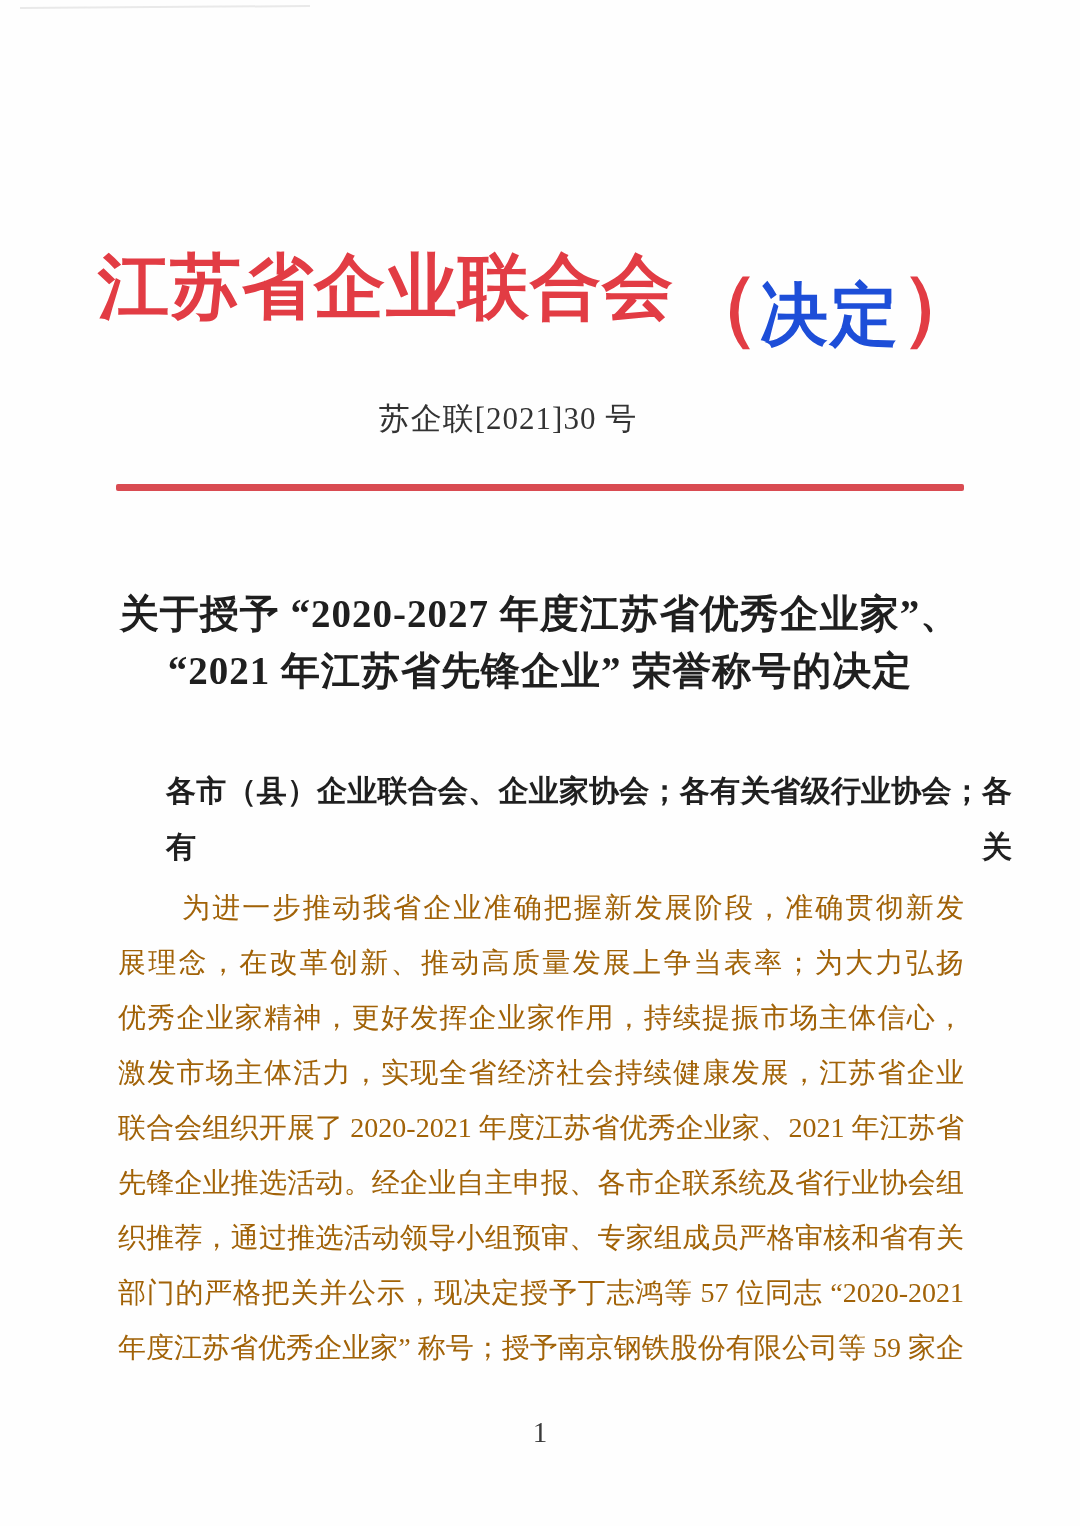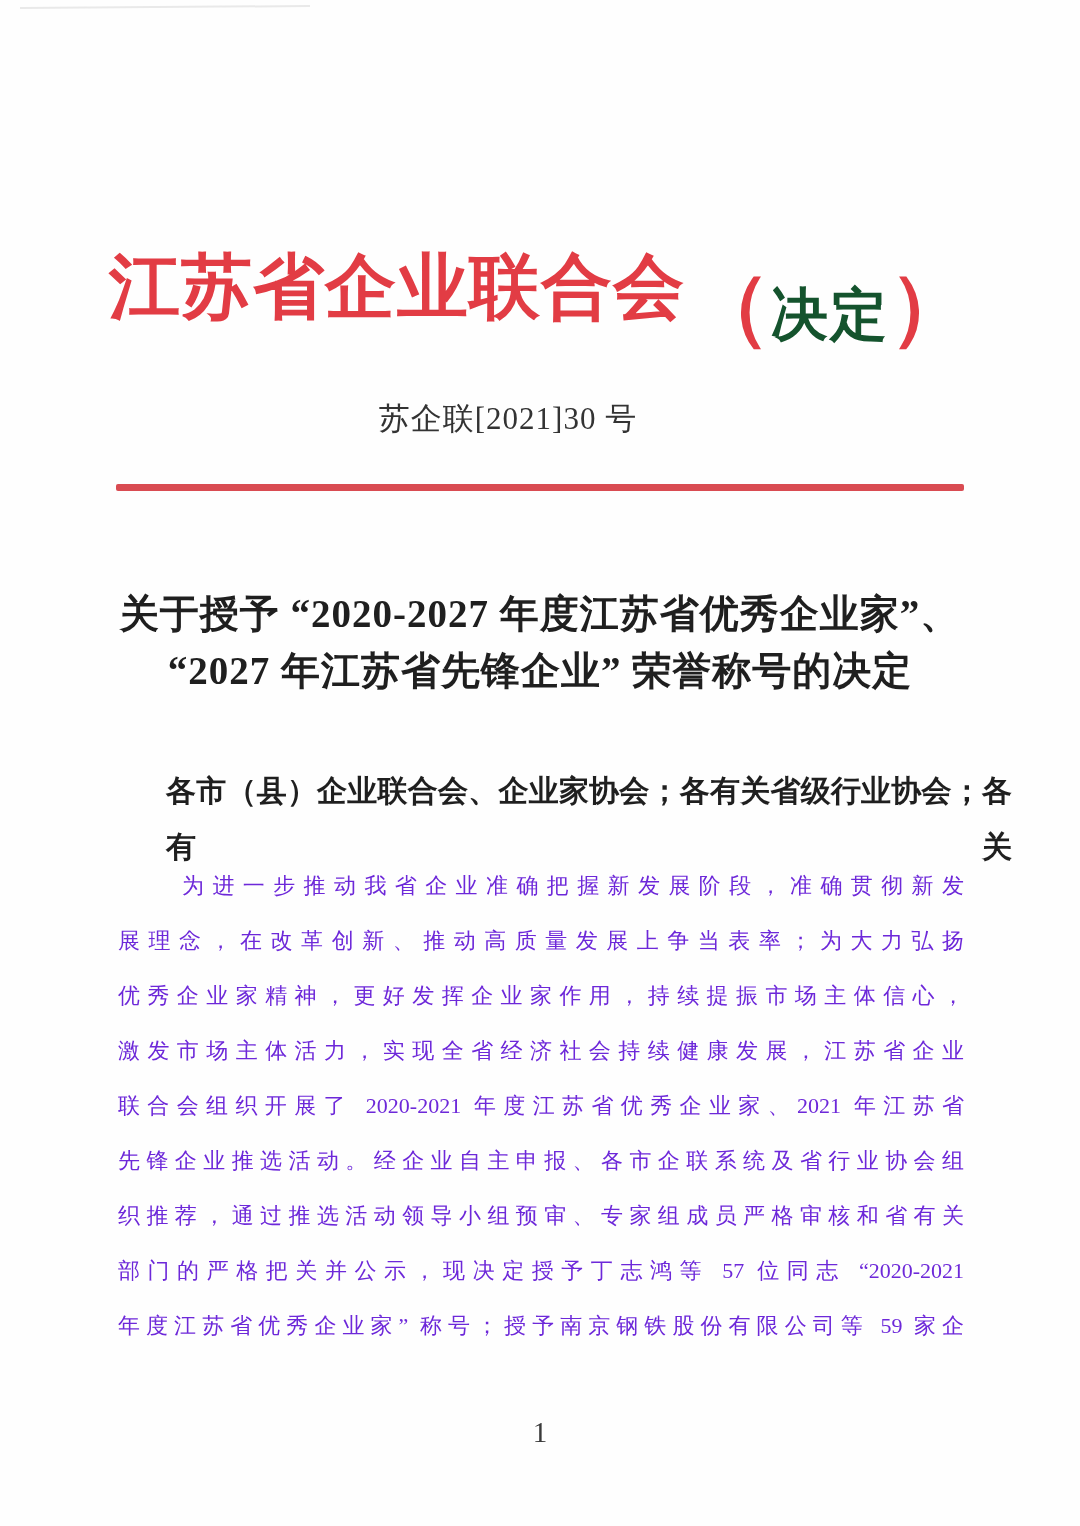--- a/index.html
+++ b/index.html
@@ -40,23 +40,23 @@
     letter-spacing: 1px;
   }
   .hdr-paren {
     font-size: 82px;
     font-weight: bold;
     color: #e23c44;
     vertical-align: middle;
   }
   .hdr-paren.open { margin-left: 4px; }
   .decision-label {
-    font-size: 57px;
+    font-size: 68px;
     font-weight: bold;
-    color: #14532d;
+    color: #1d4ed8;
     vertical-align: middle;
     letter-spacing: 2px;
     position: relative;
     top: 8px;
   }
   .doc-number {
     position: absolute;
     top: 398px;
     left: 0;
     width: 1016px;
@@ -96,25 +96,25 @@
     color: #1f1f1f;
     line-height: 56px;
     margin-left: 48px;
   }
   .salutation .sal-line1 {
     text-align: justify;
     text-align-last: justify;
   }
   .body-para {
     position: absolute;
-    top: 858px;
+    top: 880px;
     left: 118px;
     width: 846px;
-    font-size: 22px;
-    color: #6d28d9;
+    font-size: 28px;
+    color: #a16207;
     line-height: 55px;
   }
   .body-line {
     text-align: justify;
     text-align-last: justify;
     height: 55px;
     overflow: hidden;
   }
   .body-line.indent { text-indent: 64px; }
   .page-number {
@@ -137,21 +137,21 @@
   <div class="red-header">
     <span class="org-name">江苏省企业联合会</span><span class="hdr-paren open">（</span><span class="decision-label">决定</span><span class="hdr-paren">）</span>
   </div>
 
   <div class="doc-number">苏企联[2021]30 号</div>
 
   <div class="red-rule"></div>
 
   <div class="doc-title">
     <div>关于授予 “2020-2027 年度江苏省优秀企业家”、</div>
-    <div>“2027 年江苏省先锋企业” 荣誉称号的决定</div>
+    <div>“2021 年江苏省先锋企业” 荣誉称号的决定</div>
   </div>
 
   <div class="salutation">
     <div class="sal-line1">各市（县）企业联合会、企业家协会；各有关省级行业协会；各有关</div>
   </div>
 
   <div class="body-para">
     <div class="body-line indent">为进一步推动我省企业准确把握新发展阶段，准确贯彻新发</div>
     <div class="body-line">展理念，在改革创新、推动高质量发展上争当表率；为大力弘扬</div>
     <div class="body-line">优秀企业家精神，更好发挥企业家作用，持续提振市场主体信心，</div>

